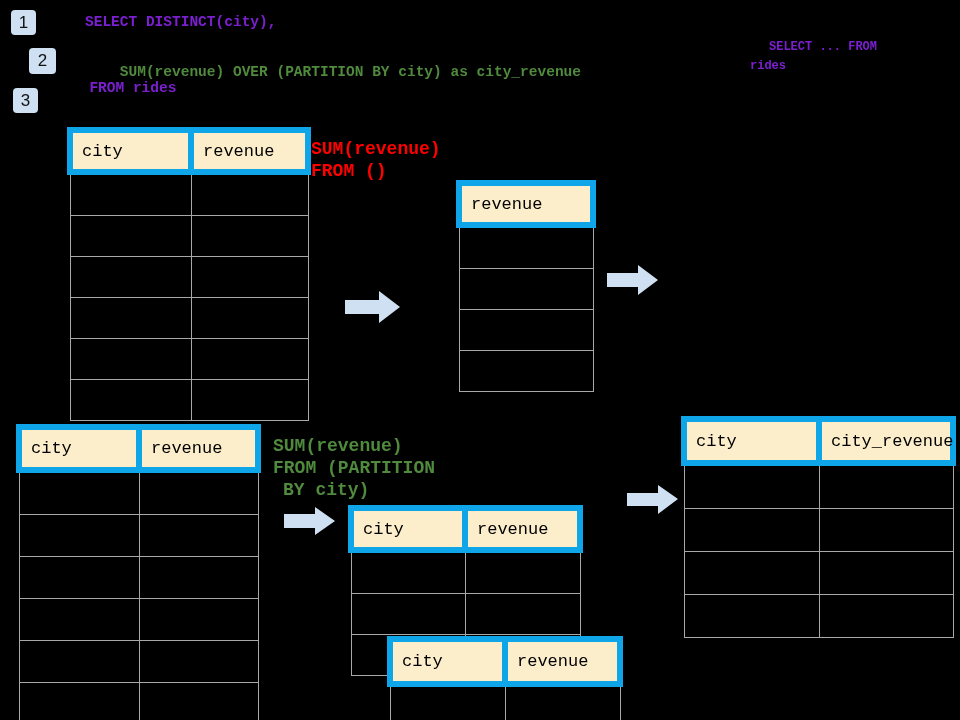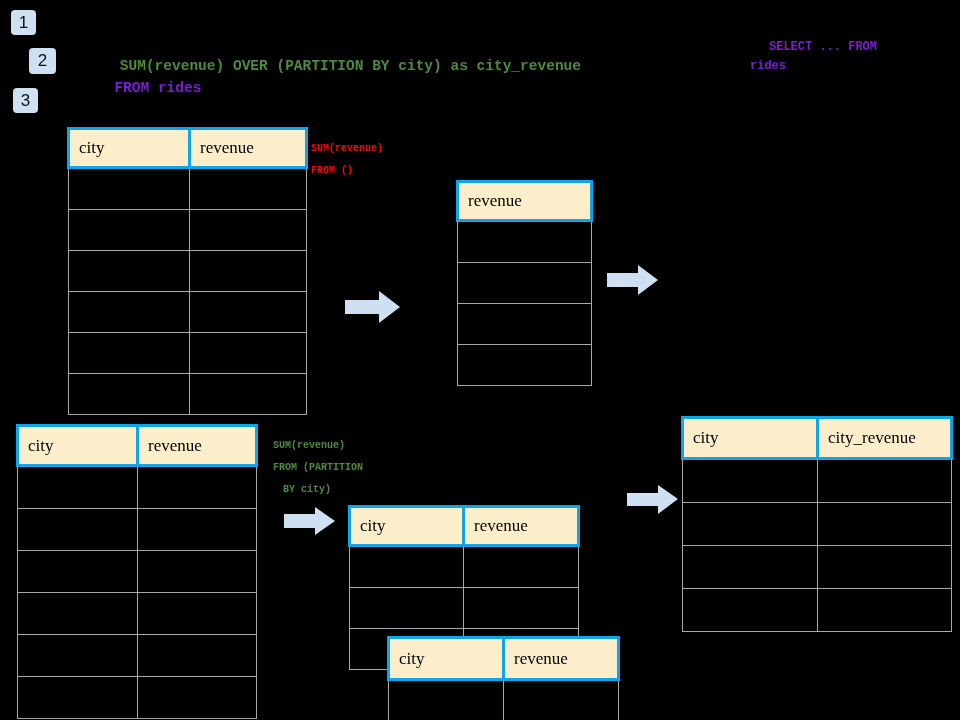--- a/index.html
+++ b/index.html
@@ -18,51 +18,52 @@
         font-size:14.5px;font-weight:bold;line-height:22px;white-space:pre;}
   .c-purple{color:#7b1fd1;}
   .c-red{color:#ff0000;}
   .c-green{color:#4f8a3d;}
 
   .side-note{position:absolute;font-family:"Liberation Mono","DejaVu Sans Mono",monospace;
              font-size:12px;font-weight:bold;line-height:19px;white-space:pre;color:#7b1fd1;}
 
   
   .anno{position:absolute;font-family:"Liberation Mono","DejaVu Sans Mono",monospace;
-        font-size:10px;font-weight:bold;line-height:22px;white-space:pre;}
+        font-size:18px;font-weight:bold;line-height:22px;white-space:pre;}
   .anno.red{color:#ff0000;}
   .anno.green{color:#4f8a3d;}
 
   
   .tbl{position:absolute;border-collapse:collapse;table-layout:fixed;background:#000;}
   .tbl td{border:1px solid #a8a8a8;padding:0;background:#000;}
-  .tbl th{border:3px solid #0ea5e9;background:#fceecb;color:#000;
-          font-family:Liberation Serif, serif;font-size:17px;font-weight:normal;
+  .tbl th{border:6px solid #0ea5e9;background:#fceecb;color:#000;
+          font-family:Liberation Mono, monospace;font-size:17px;font-weight:normal;
           text-align:left;padding:0 0 0 9px;}
 
   
   .arrow{position:absolute;}
 </style>
 </head>
 <body>
 
 <div class="stage">
 
   <div class="badge" style="left:11px;top:10px;width:25px;height:25px;">
     <span>1</span>
   </div>
   <div class="badge" style="left:29px;top:48px;width:27px;height:26px;">
     <span>2</span>
   </div>
   <div class="badge" style="left:13px;top:88px;width:25px;height:25px;">
     <span>3</span>
   </div>
 
-  <div class="code c-green" style="left:85px;top:55px;">    SUM(revenue) OVER (PARTITION BY city) as city_revenue</div>
-  <div class="code c-purple" style="left:97px;top:77px;">  FROM rides</div>
+  <div class="code c-purple" style="left:85px;top:11px;">SELECT DISTINCT(city),</div>
+  <div class="code c-green" style="left:85px;top:61px;">    SUM(revenue) OVER (PARTITION BY city) as city_revenue</div>
+  <div class="code c-purple" style="left:72px;top:77px;">  FROM rides</div>
 
   <div class="side-note" style="left:750px;top:38px;margin-left:19px;">SELECT ... FROM</div>
   <div class="side-note" style="left:750px;top:57px;text-align:center;">rides</div>
 
   <div class="anno red" style="left:311px;top:138px;">SUM(revenue)</div>
   <div class="anno red" style="left:311px;top:160px;">FROM ()</div>
 
   <div class="anno green" style="left:273px;top:435px;">SUM(revenue)</div>
   <div class="anno green" style="left:273px;top:457px;">FROM (PARTITION</div>
   <div class="anno green" style="left:283px;top:479px;">BY city)</div>

